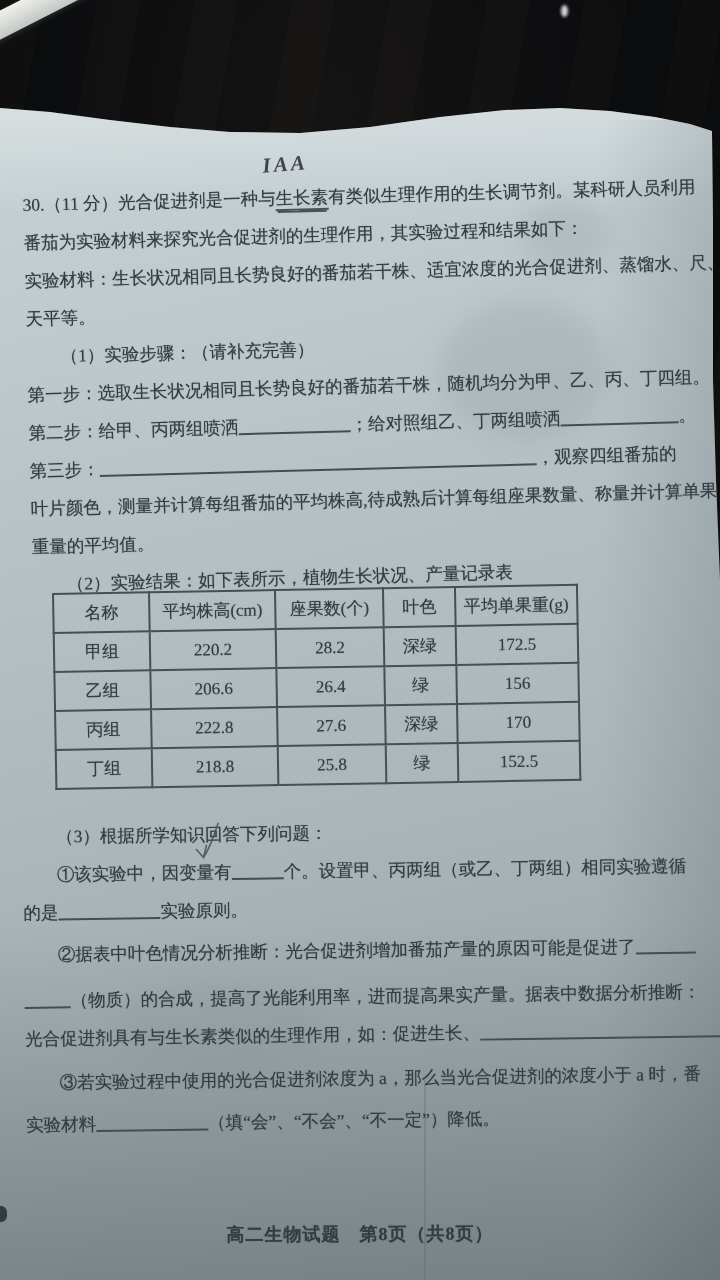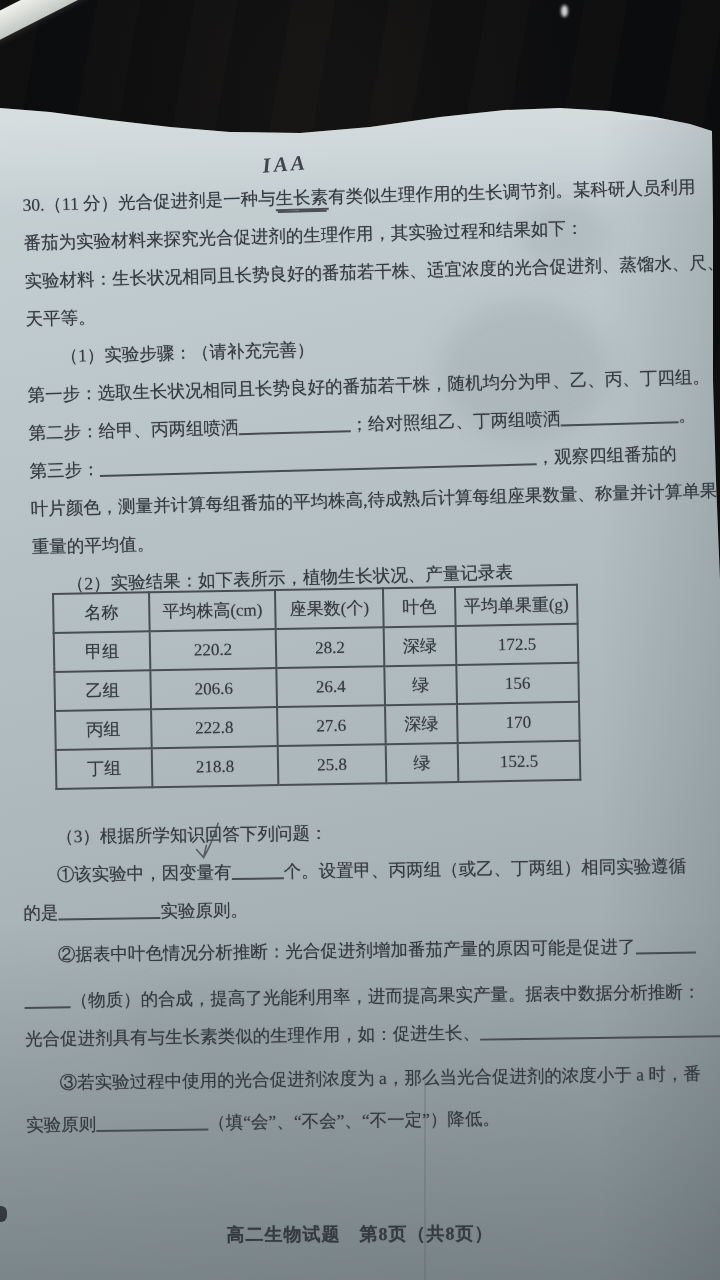--- a/index.html
+++ b/index.html
@@ -145,20 +145,20 @@
       <svg class="check-svg" width="30" height="48" viewBox="0 0 30 48">
         <path d="M26 2 C 22 14, 17 27, 11 36 M4 28 L11 36 L14 24" fill="none" stroke="#474d53" stroke-width="1.6" stroke-linecap="round" opacity="0.85"></path>
       </svg>
       <p class="ln indent">（3）根据所学知识回答下列问题：</p>
       <p class="ln indent"><span>①该实验中，因变量有</span><span class="blank w52"></span><span>个。设置甲、丙两组（或乙、丁两组）相同实验遵循</span></p>
       <p class="ln"><span>的是</span><span class="blank w102"></span><span>实验原则。</span></p>
       <p class="ln indent mt4"><span>②据表中叶色情况分析推断：光合促进剂增加番茄产量的原因可能是促进了</span><span class="blank w60"></span></p>
       <p class="ln mt8"><span class="blank w46"></span><span>（物质）的合成，提高了光能利用率，进而提高果实产量。据表中数据分析推断：</span></p>
       <p class="ln"><span>光合促进剂具有与生长素类似的生理作用，如：促进生长、</span><span class="blank w360"></span></p>
       <p class="ln indent mt6">③若实验过程中使用的光合促进剂浓度为 a，那么当光合促进剂的浓度小于 a 时，番</p>
-      <p class="ln mt4"><span>实验原则</span><span class="blank w112"></span><span>（填“会”、“不会”、“不一定”）降低。</span></p>
+      <p class="ln mt4"><span>实验材料</span><span class="blank w112"></span><span>（填“会”、“不会”、“不一定”）降低。</span></p>
     </div>
 
     <div class="sec sec4">
       <span class="footer">高二生物试题　第8页（共8页）</span>
     </div>
   </div>
 </div>
 
 </body></html>

